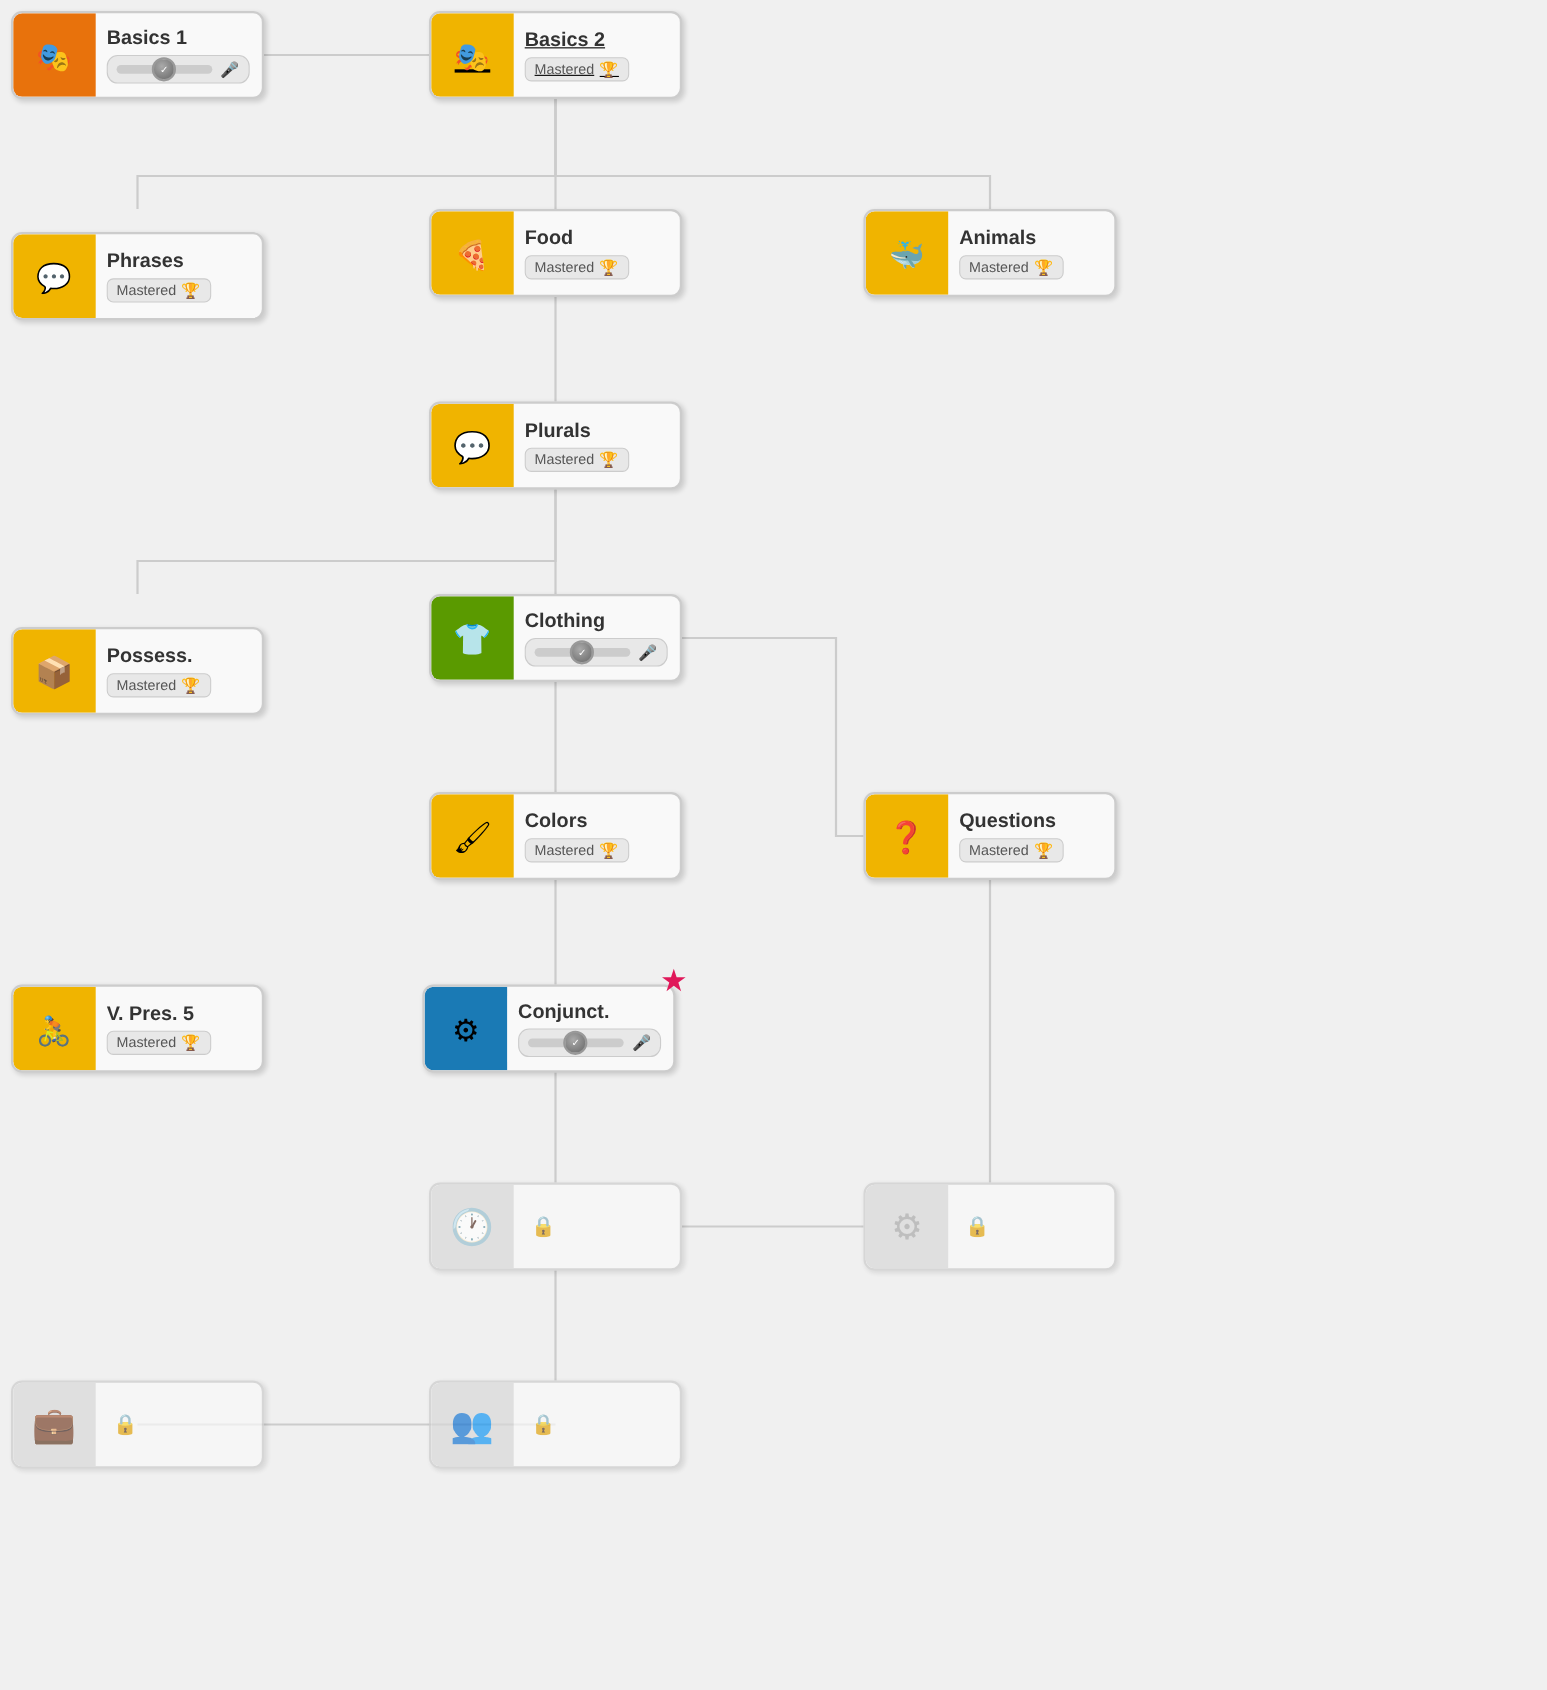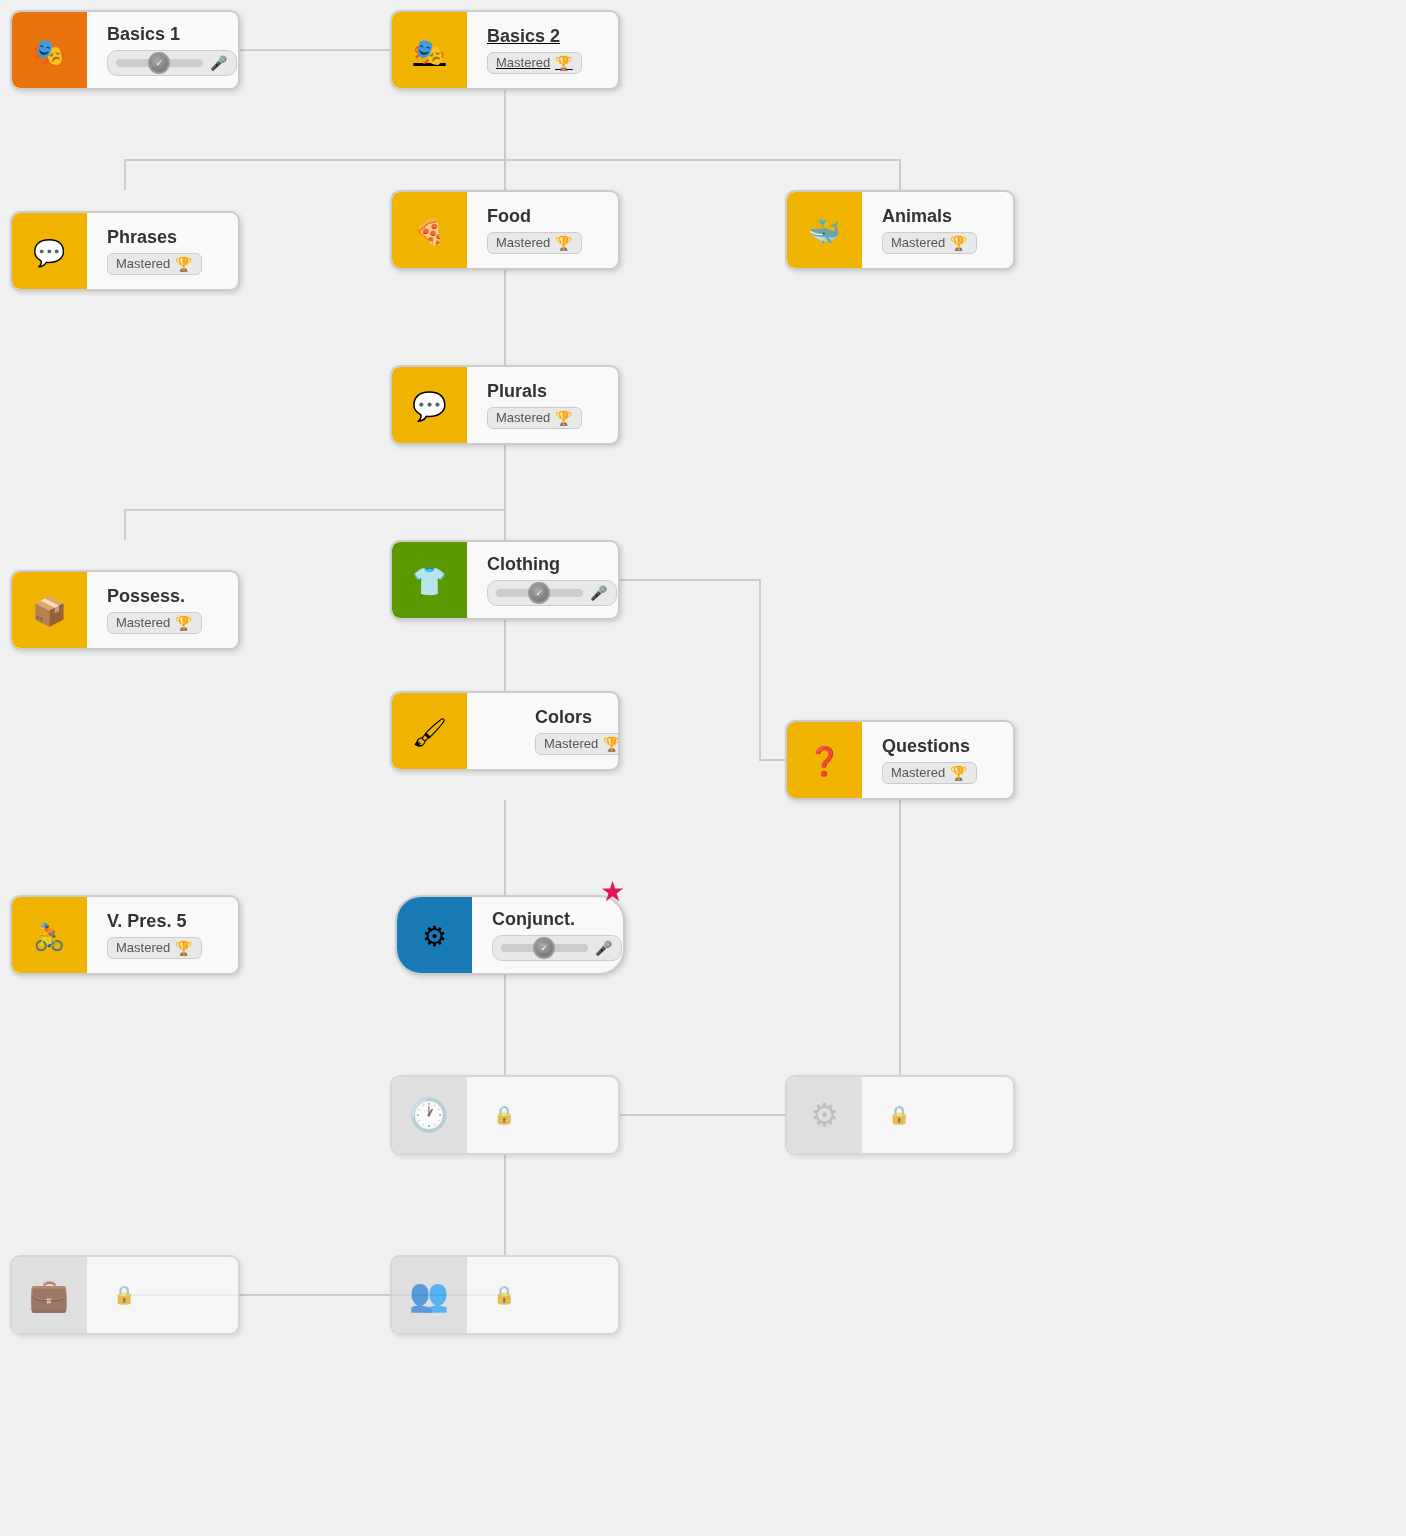--- a/index.html
+++ b/index.html
@@ -53,21 +53,21 @@
       border-radius: 8px 0 0 8px;
     }
 
     .node-icon.orange { background: #e8720c; }
     .node-icon.gold { background: #f0b400; }
     .node-icon.green { background: #5a9a00; }
     .node-icon.blue { background: #1a7ab5; }
     .node-icon.gray { background: #c8c8c8; }
 
     .node-content {
-      padding: 6px 20px;
+      padding: 6px 10px;
       display: flex;
       flex-direction: column;
       justify-content: center;
     }
 
     .node-title {
       font-size: 18px;
       font-weight: bold;
       color: #333;
       line-height: 1.2;
@@ -311,21 +311,21 @@
       <span class="node-title">Clothing</span>
       <div class="node-slider">
         <div class="slider-track">
           <div class="slider-thumb">✓</div>
         </div>
         <span class="slider-mic">🎤</span>
       </div>
     </div>
   </div>
 
-  <div class="node" style="left:390px; top:691px;gap:48px;">
+  <div class="node" style="left:390px; top:720px;">
     <div class="node-icon gold">
       <span class="icon-colors"></span>
     </div>
     <div class="node-content">
       <span class="node-title">Colors</span>
       <div class="node-status">
         <span>Mastered</span>
         <span class="trophy-icon">🏆</span>
       </div>
     </div>
@@ -350,21 +350,21 @@
     </div>
     <div class="node-content">
       <span class="node-title">V. Pres. 5</span>
       <div class="node-status">
         <span>Mastered</span>
         <span class="trophy-icon">🏆</span>
       </div>
     </div>
   </div>
 
-  <div class="node" style="left:395px; top:895px;border-radius:26px;">
+  <div class="node" style="left:384px; top:895px;">
     <div class="node-icon blue">
       <span class="icon-conjunct"></span>
     </div>
     <div class="node-content">
       <span class="node-title">Conjunct.</span>
       <div class="node-slider">
         <div class="slider-track">
           <div class="slider-thumb">✓</div>
         </div>
         <span class="slider-mic">🎤</span>

